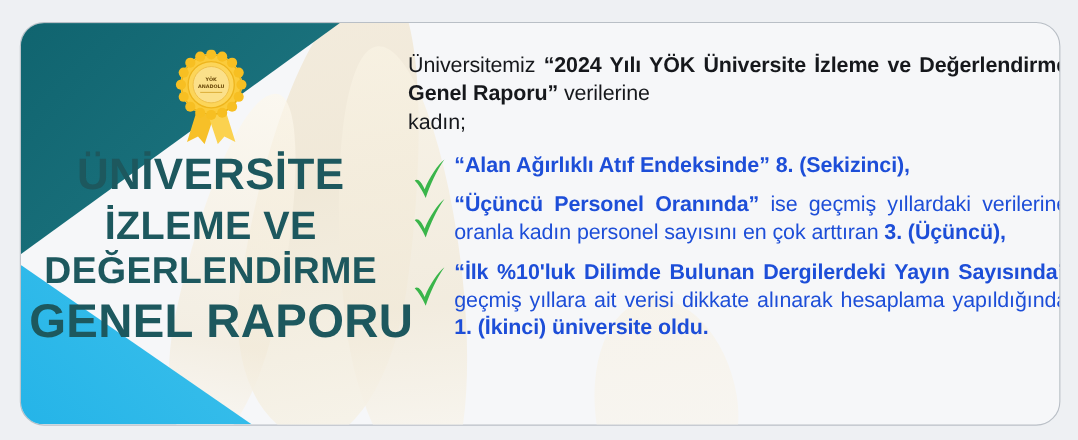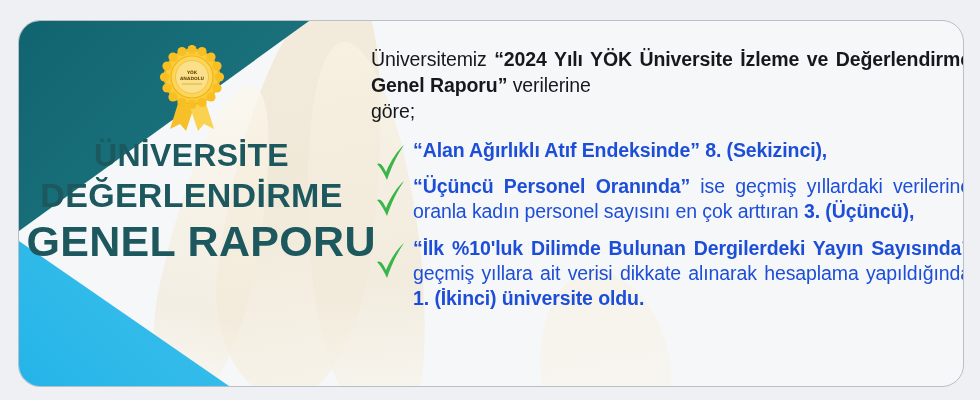--- a/index.html
+++ b/index.html
@@ -76,21 +76,21 @@
   .left{
     position:absolute;left:0;top:0;width:345px;height:400px;z-index:8;
     display:flex;flex-direction:column;align-items:center;
   }
   .badge{margin-top:24px;width:72px;height:86px;position:relative;}
   .title-block{
     margin-top:8px;width:330px;text-align:center;
     color:#1d585e;font-weight:800;letter-spacing:.3px;line-height:1.03;
   }
   .title-line{display:block;white-space:nowrap;}
-  .tl1{font-size:32px;}
+  .tl1{font-size:40px;}
   .tl2{font-size:36px;margin-top:6px;}
   .tl3{font-size:34px;margin-top:6px;}
   .tl4{font-size:43px;margin-top:6px;}
 
   
   .right{
     position:absolute;left:352px;top:26px;width:600px;height:360px;z-index:8;
     color:#141619;
   }
   .intro{
@@ -166,31 +166,32 @@
           <circle cx="36" cy="32" r="21" fill="#fcd559" stroke="#eeb51d" stroke-width="1.2"></circle>
           <circle cx="36" cy="32" r="16.5" fill="#fbe08a" stroke="#efc04a" stroke-width=".9"></circle>
           <text x="36" y="29" text-anchor="middle" font-family="'DejaVu Sans',sans-serif" font-size="4.4" font-weight="bold" fill="#6b4a0a">YÖK</text>
           <text x="36" y="35" text-anchor="middle" font-family="'DejaVu Sans',sans-serif" font-size="4.4" font-weight="bold" fill="#6b4a0a">ANADOLU</text>
           <line x1="26" y1="39" x2="46" y2="39" stroke="#d8a62e" stroke-width=".8"></line>
         </svg>
       </div>
 
       <div class="title-block">
         <span class="title-line tl1">ÜNİVERSİTE</span>
+        <span class="title-line tl2">İZLEME VE</span>
         <span class="title-line tl3">DEĞERLENDİRME</span>
         <span class="title-line tl4">GENEL RAPORU</span>
       </div>
 
     </div>
 
     <div class="right">
 
       <div class="intro">
         <span>Üniversitemiz </span><b>“2024 Yılı YÖK Üniversite İzleme ve Değerlendirme Genel Raporu”</b><span> verilerine</span>
-        <span class="last">göre;</span>
+        <span class="last">kadın;</span>
       </div>
 
       <div class="items">
 
         <div class="item item1">
           <span class="chk">
             <svg viewBox="0 0 34 40" width="34" height="40">
               <path d="M4 22 C7 20 10 23 13 30 C18 18 25 8 31 3 C24 13 18 26 14 38 C11 31 7 25 4 22 Z" fill="#3ab54a"></path>
             </svg>
           </span>

